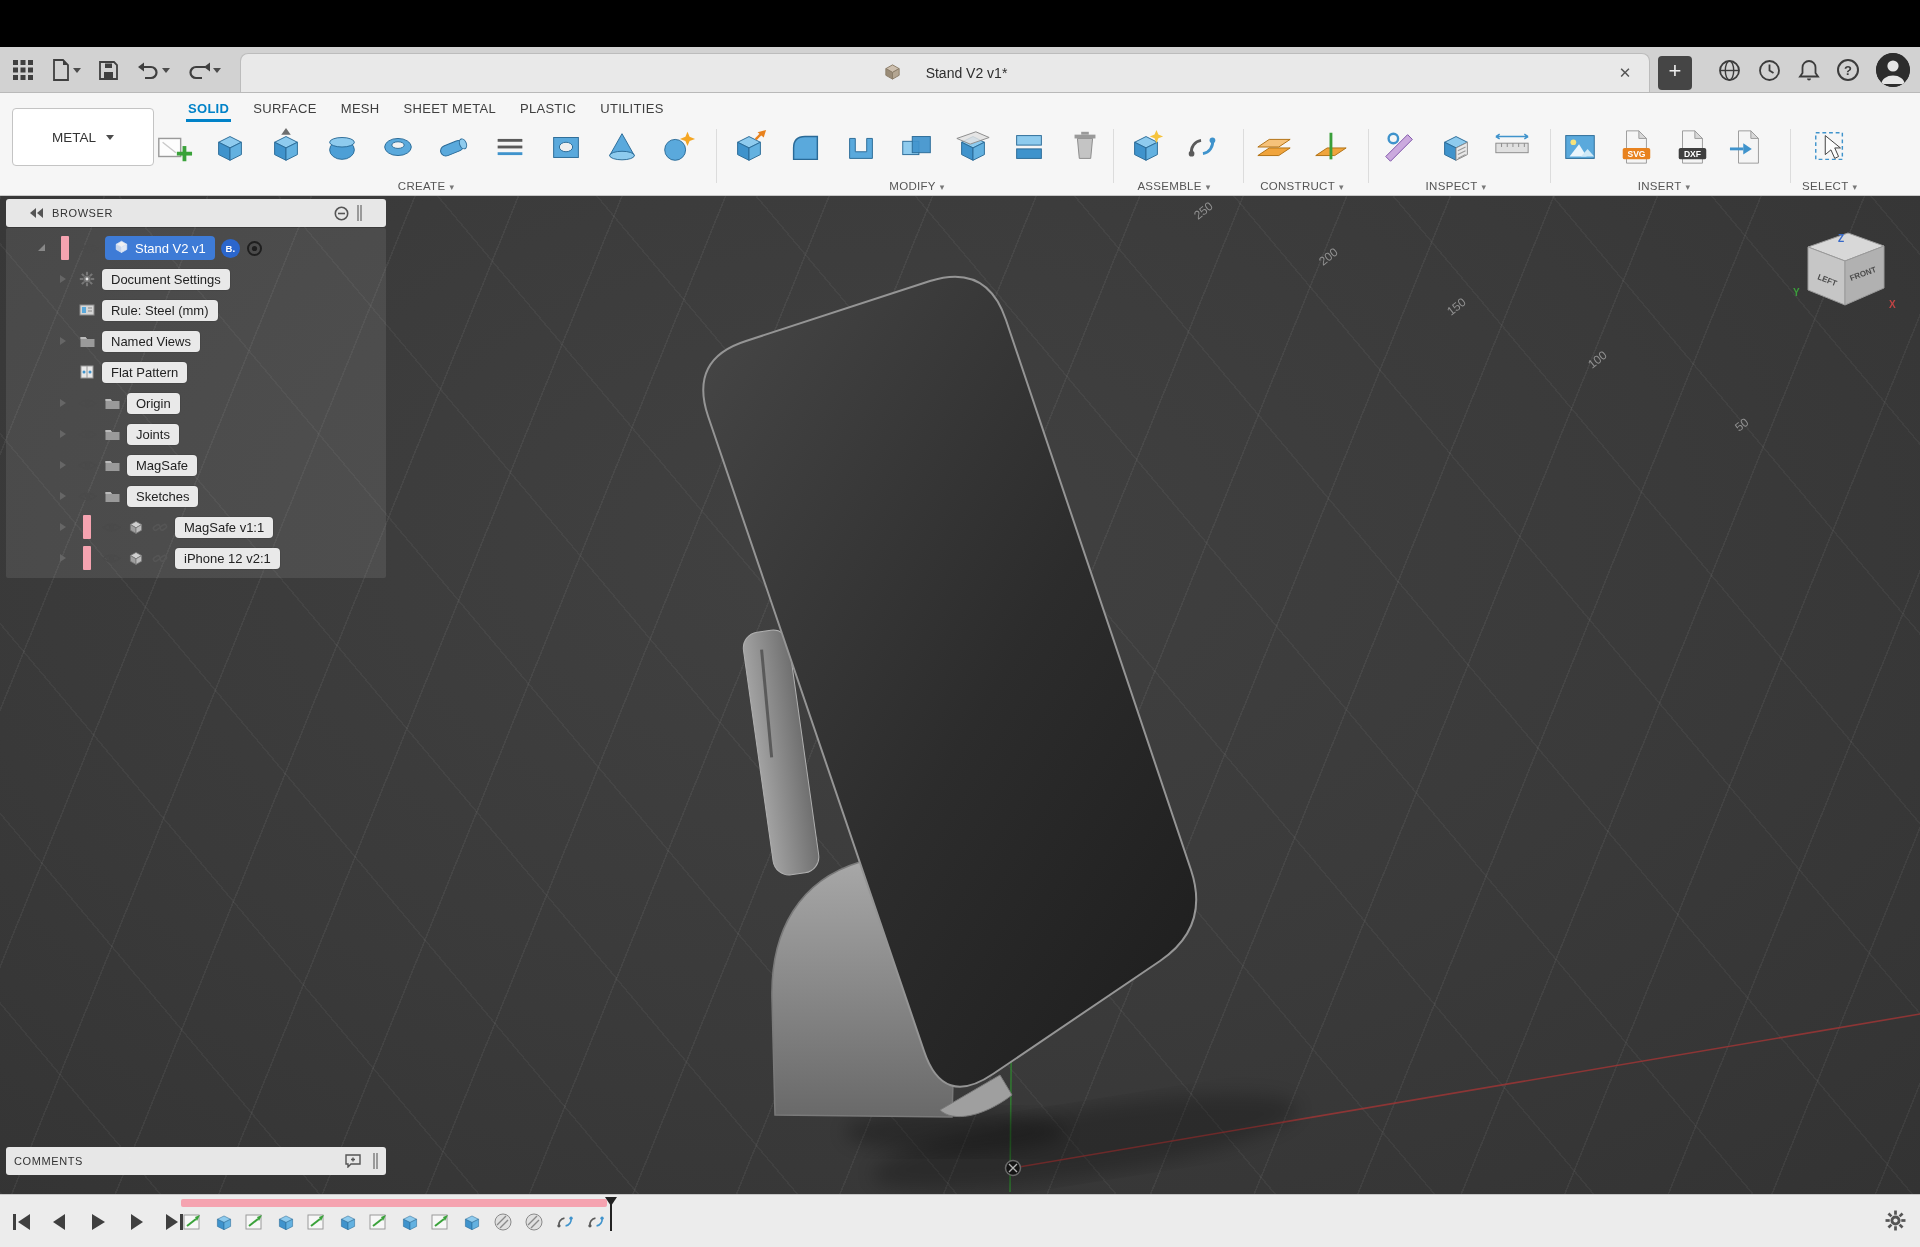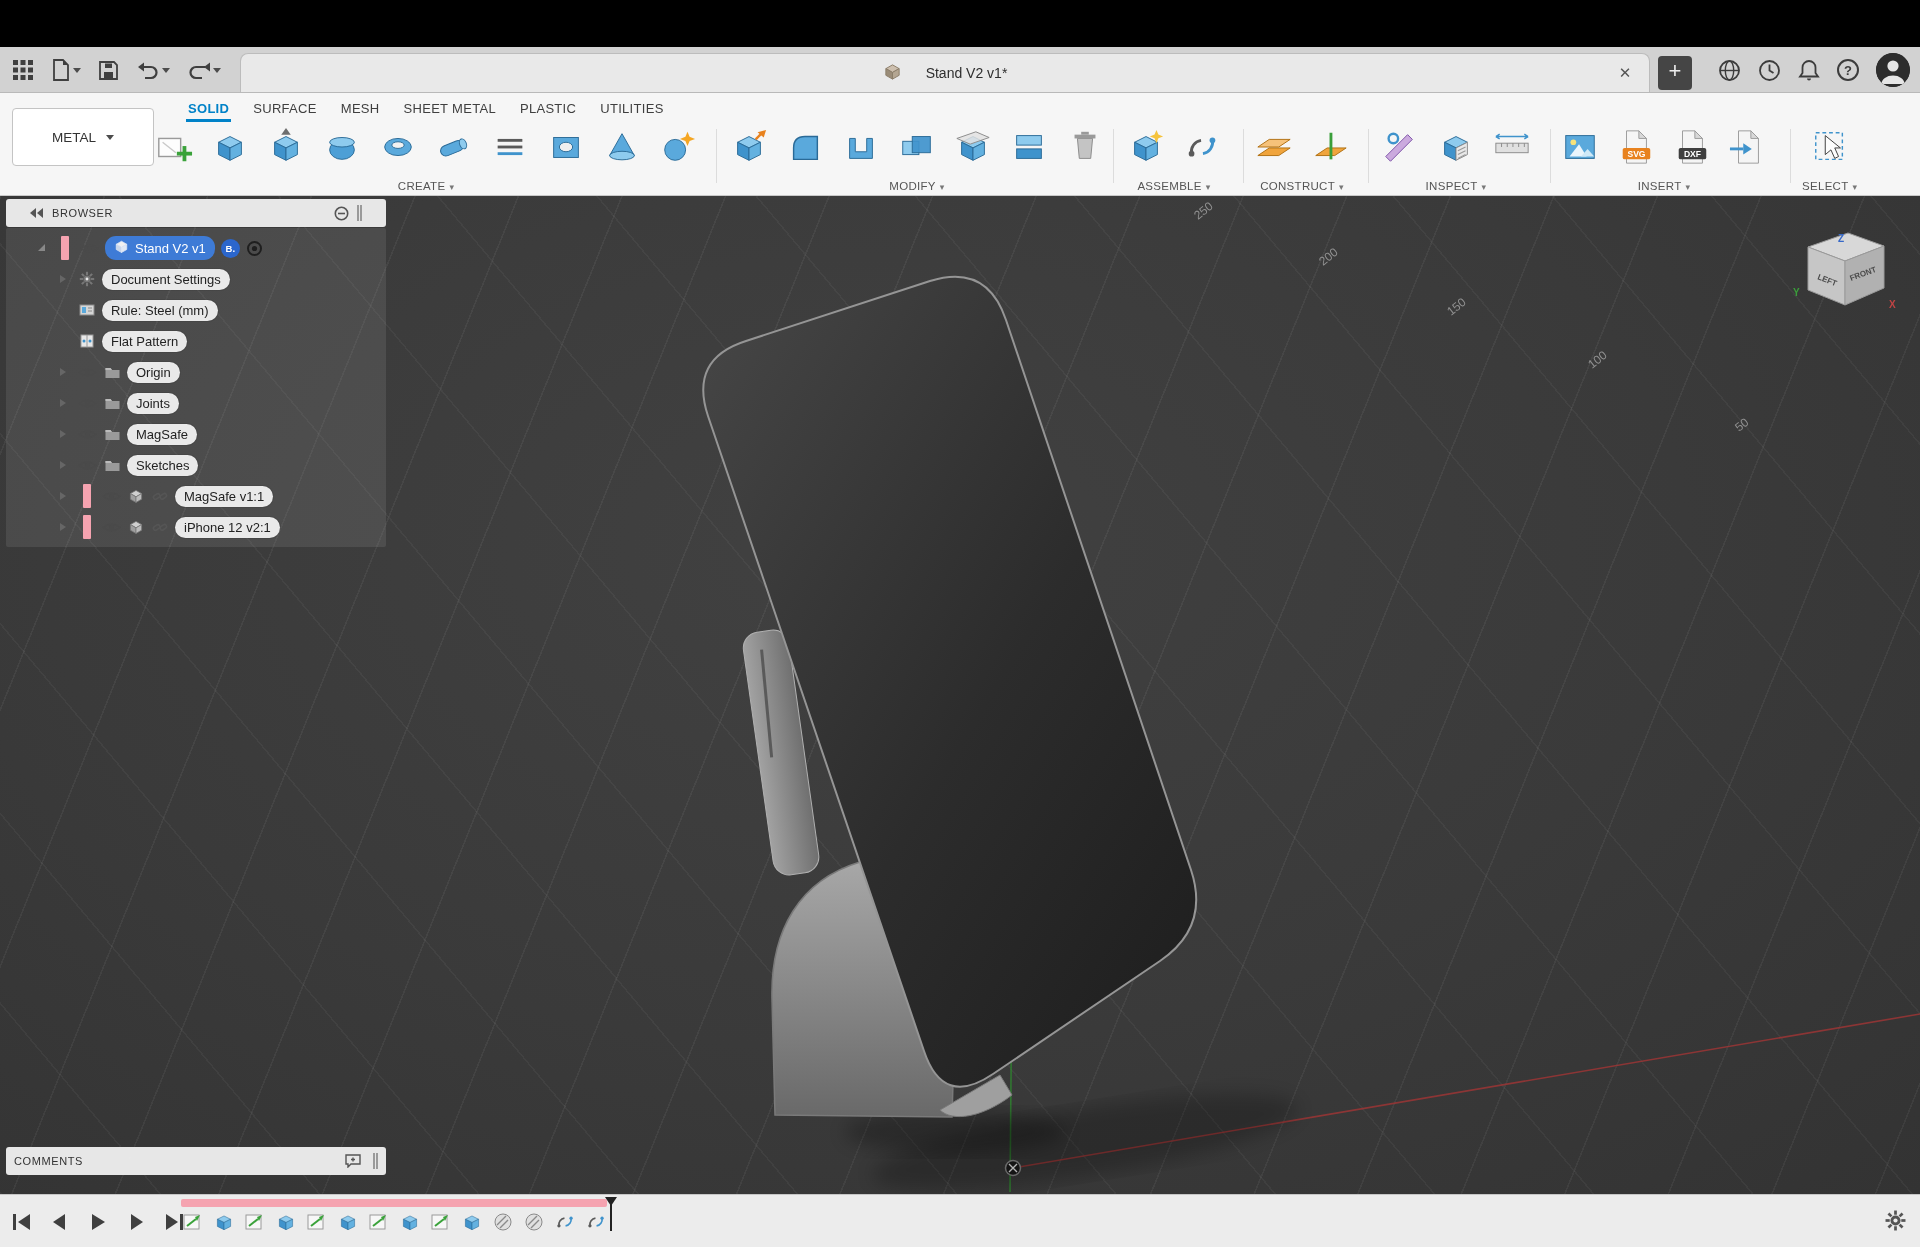--- a/index.html
+++ b/index.html
@@ -47,21 +47,21 @@
   
   .browser { position:absolute; left:6px; top:3px; width:380px; }
   .panel-header { height:28px; background:rgba(238,238,238,.96); border-radius:3px; display:flex; align-items:center; padding:0 24px; font-size:11px; letter-spacing:.6px; color:#333; gap:8px; }
   .panel-header .spring { flex:1; }
   .grip { width:5px; height:16px; border-left:2px solid #9a9a9a; border-right:2px solid #9a9a9a; }
   .btree { background:rgba(190,190,190,.13); border-radius:2px; padding:7px 4px; margin-top:1px; display:flex; flex-direction:column; gap:5px; }
   .brow { display:flex; align-items:center; height:26px; gap:6px; padding-left:44px; font-size:13px; color:#222; }
   .brow.root { padding-left:22px; }
   .slot { display:inline-flex; align-items:center; justify-content:center; min-width:18px; }
   .pinkbar { width:8px; height:24px; background:#f5a3b0; border-radius:1px; display:inline-block; }
-  .bpill { background:rgba(241,241,241,.95); border-radius:11px; padding:3px 9px; display:inline-flex; align-items:center; gap:6px; box-shadow:0 0 0 1px rgba(0,0,0,.07); }
+  .bpill { background:rgba(241,241,241,.95); border-radius:4px; padding:3px 9px; display:inline-flex; align-items:center; gap:6px; box-shadow:0 0 0 1px rgba(0,0,0,.07); }
   .bpill.sel { background:#3e7bd6; color:#fff; box-shadow:none; }
   .bbadge { width:19px; height:19px; border-radius:50%; background:#2b66cc; color:#fff; font-size:9.5px; font-weight:bold; display:inline-flex; align-items:center; justify-content:center; }
 
   
   .comments { position:absolute; left:6px; top:951px; width:380px; height:28px; background:rgba(238,238,238,.96); border-radius:3px; display:flex; align-items:center; padding:0 8px; gap:12px; font-size:11px; letter-spacing:.6px; color:#333; }
 
   
   .vc-label { font-size:8px; font-weight:bold; fill:#4a4a4a; }
 
   
@@ -580,20 +580,36 @@
                 <rect x="3" y="5" width="4" height="6" fill="#5aa9dc"></rect>
                 <line x1="9" y1="6" x2="13" y2="6" stroke="#8a8a8a"></line>
                 <line x1="9" y1="9" x2="13" y2="9" stroke="#8a8a8a"></line>
               </svg>
             </span>
             <span class="bpill">
               <span>Rule: Steel (mm)</span>
             </span>
           </div>
           <div class="brow">
+            <span class="slot">
+              <svg width="8" height="10" viewBox="0 0 8 10">
+                <polygon points="1,1 7,5 1,9" fill="#666"></polygon>
+              </svg>
+            </span>
+            <span class="slot">
+              <svg width="17" height="13" viewBox="0 0 16 13">
+                <path d="M1 2h5l1.5 2H15v8H1z" fill="#9a9a9a"></path>
+                <path d="M1 2h5l1.5 2H1z" fill="#bcbcbc"></path>
+              </svg>
+            </span>
+            <span class="bpill">
+              <span>Named Views</span>
+            </span>
+          </div>
+          <div class="brow">
             <span class="slot"></span>
             <span class="slot">
               <svg width="16" height="16" viewBox="0 0 16 16">
                 <rect x="2" y="2" width="12" height="12" fill="#e8e8e8" stroke="#9a9a9a"></rect>
                 <line x1="8" y1="2" x2="8" y2="14" stroke="#9a9a9a"></line>
                 <circle cx="5" cy="8" r="1.5" fill="#3f93cc"></circle>
                 <circle cx="11" cy="8" r="1.5" fill="#3f93cc"></circle>
               </svg>
             </span>
             <span class="bpill">

